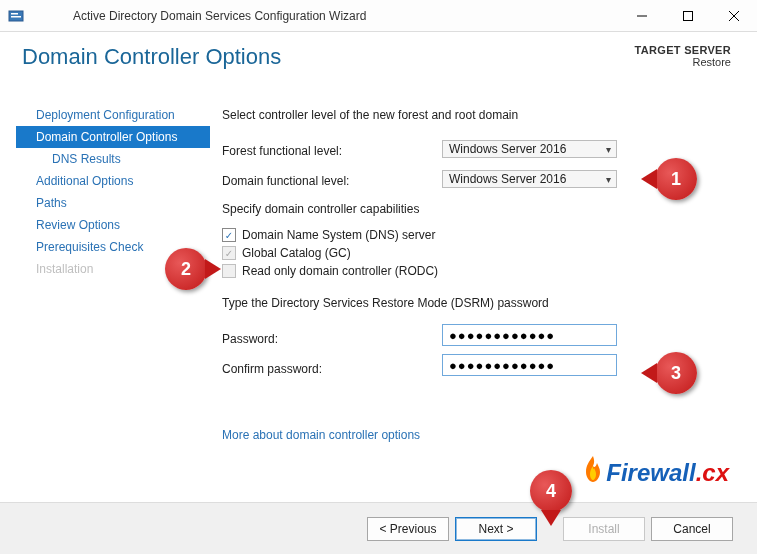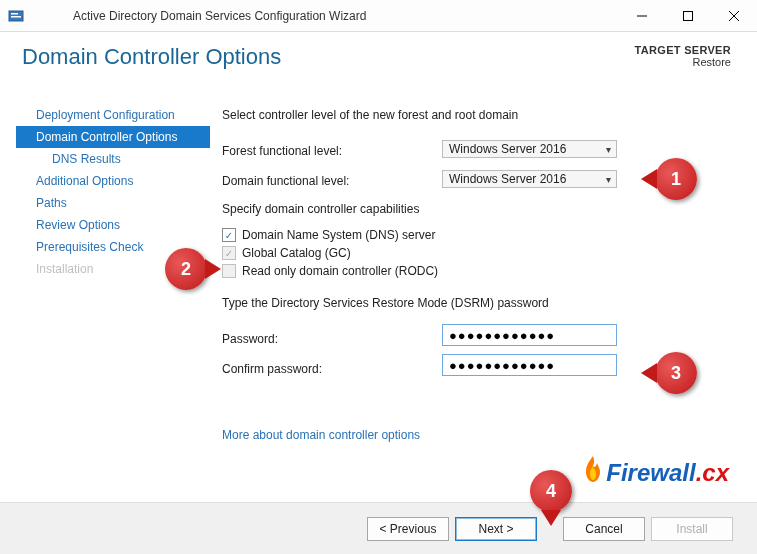--- a/index.html
+++ b/index.html
@@ -340,22 +340,22 @@
     </div>
 
     <span class="more-link">More about domain controller options</span>
   </div>
 </div>
 
 <div class="footer">
   <div class="btn">&lt; Previous</div>
   <div class="btn default">Next &gt;</div>
   <div style="width:14px"></div>
+  <div class="btn disabled">Install</div>
   <div class="btn">Cancel</div>
-  <div class="btn disabled">Install</div>
 </div>
 
 <div class="callout" style="top:158px; left:655px;">
     <span>1</span>
   </div>
 <div class="callout right" style="top:248px; left:165px;">
     <span>2</span>
   </div>
 <div class="callout" style="top:352px; left:655px;">
     <span>3</span>

